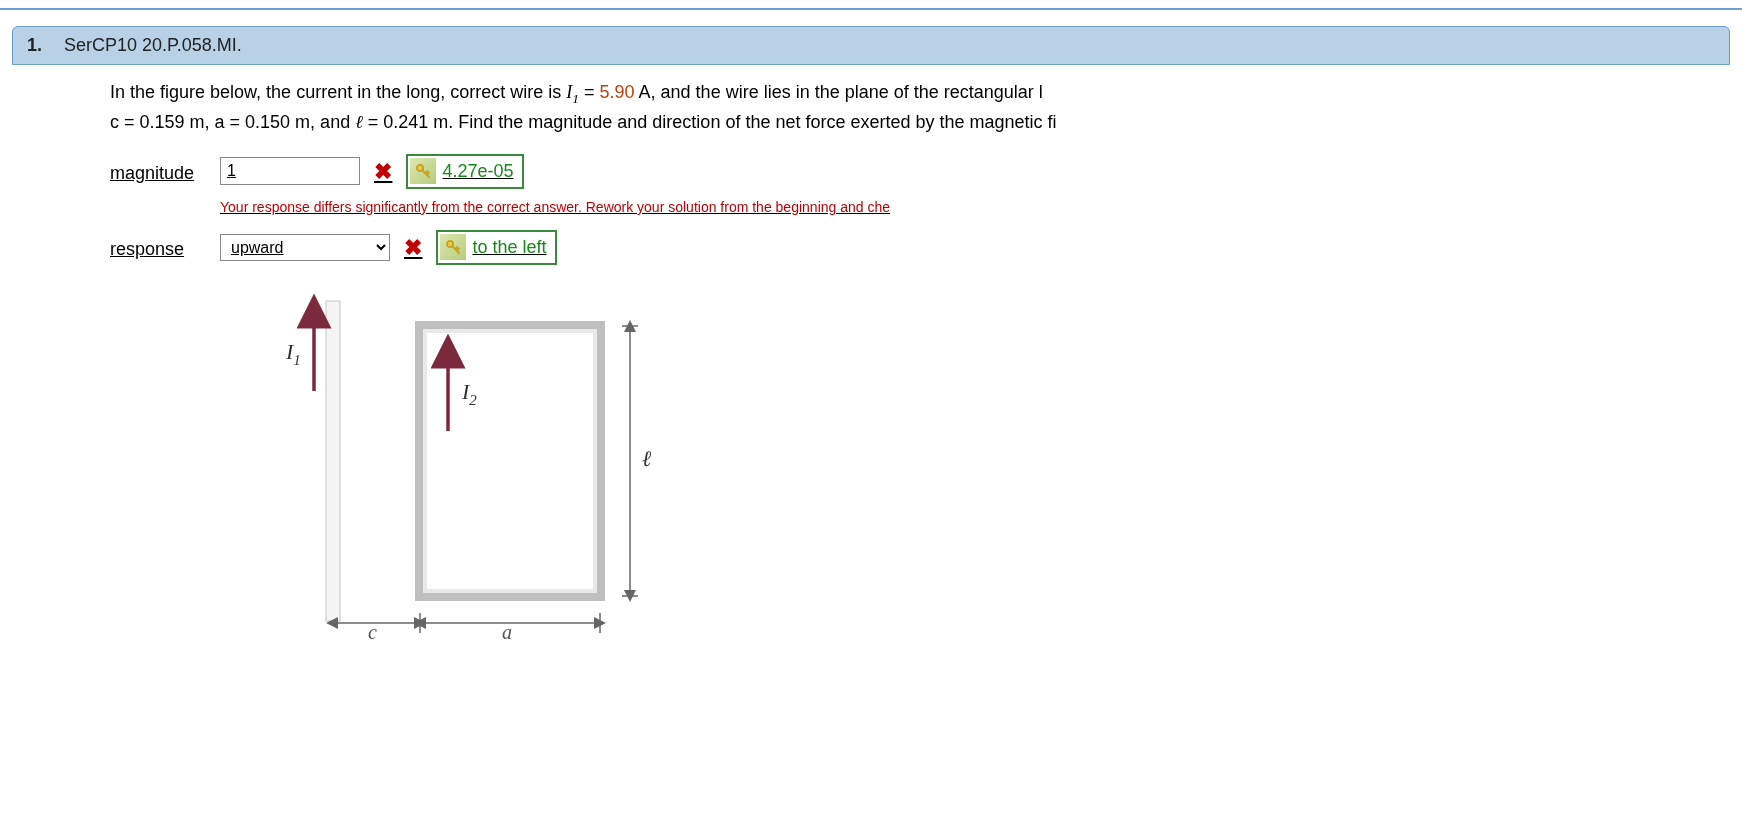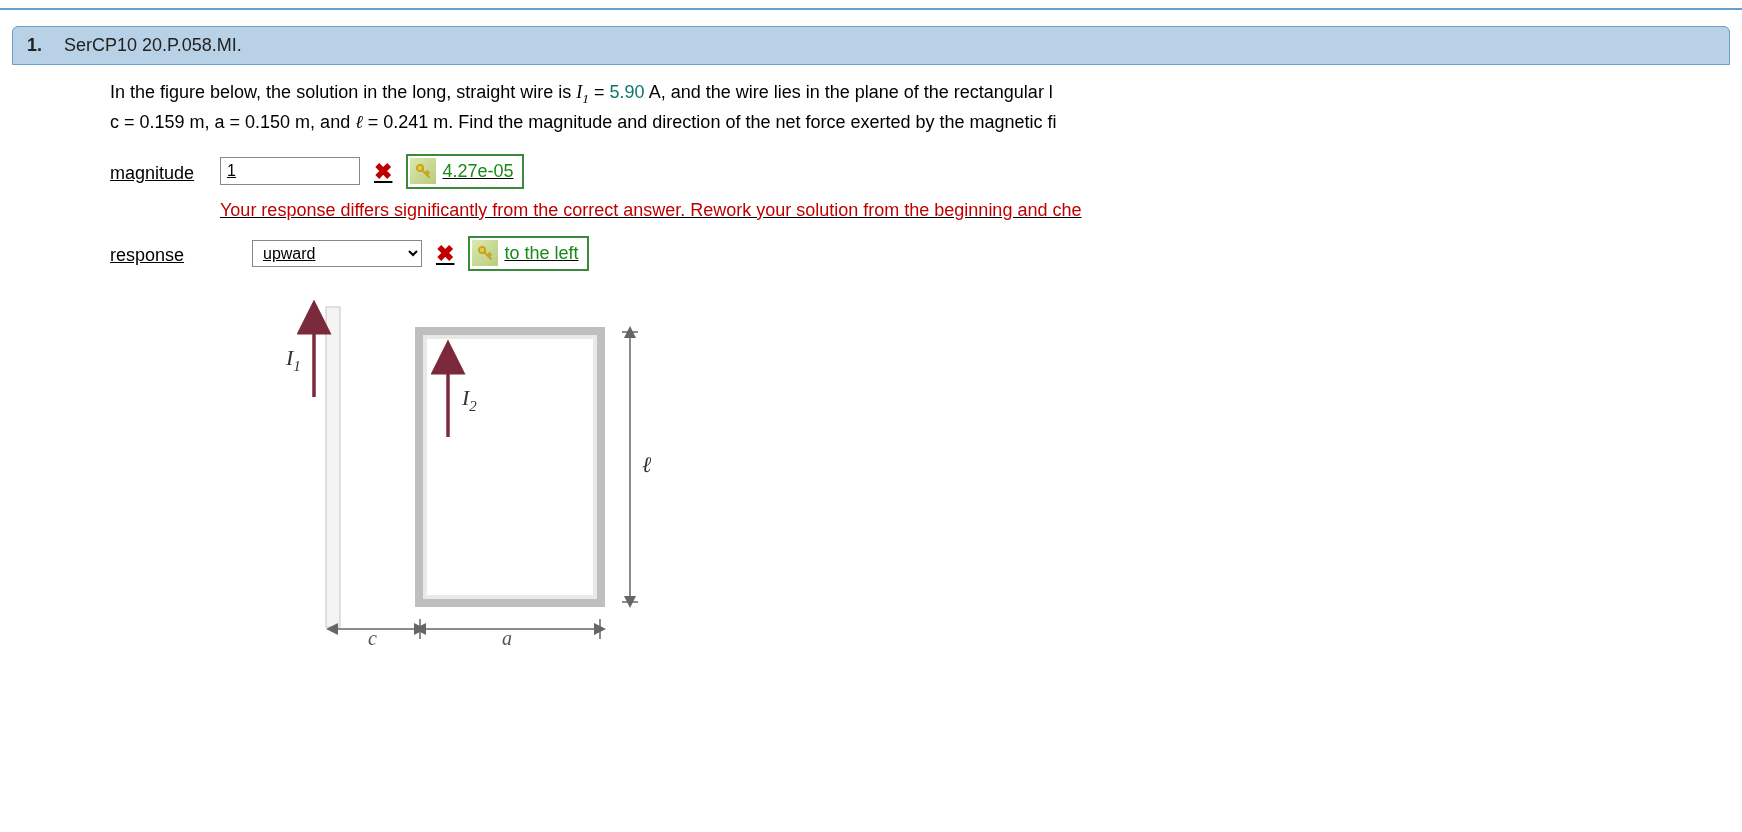--- a/index.html
+++ b/index.html
@@ -27,21 +27,21 @@
   .qnum {
     font-weight: bold;
     color: #222;
   }
   .qid { color: #222; }
   .content {
     margin: 14px 12px 0 110px;
     line-height: 1.5;
   }
   .prompt { margin-bottom: 18px; }
-  .red { color: #0f766e; }
+  .red { color: #c2410c; }
   .var { font-style: italic; font-family: "Times New Roman", serif; }
   .sub { font-size: 0.75em; vertical-align: sub; }
   .row {
     display: flex;
     align-items: flex-start;
     margin-bottom: 12px;
     text-decoration: underline;
   }
   .row-label {
     width: 110px;
@@ -55,21 +55,20 @@
     width: 140px;
     border: 1px solid #888;
     background: #fff;
   }
   select.answer {
     font-size: 16px;
     padding: 3px 6px;
     width: 170px;
     border: 1px solid #888;
     background: #fff;
-    margin-left: 32px;
   }
   .x-mark {
     color: #c00000;
     font-weight: bold;
     font-size: 22px;
   }
   .key-badge {
     display: inline-flex;
     align-items: flex-start;
     border: 2px solid #3b8a3b;
@@ -82,42 +81,42 @@
     background: linear-gradient(135deg, #dce8b0, #b7cc7d);
     display: inline-flex;
     align-items: center;
     justify-content: center;
   }
   .key-badge .key-icon svg { display:block; }
   .key-badge .key-text { color: #178a17; font-size: 18px; }
   .feedback {
     color: #c00000;
     margin-top: 8px;
-    font-size: 18px;
+    font-size: 14px;
   }
   
   .figure-wrap {
     margin-top: 26px;
     margin-left: 160px;
   }
 </style>
 </head>
 <body>
 
 <div class="top-rule"></div>
 
 <div class="question-header">
   <span class="qnum">1.</span>
   <span class="qid">SerCP10 20.P.058.MI.</span>
 </div>
 
 <div class="content">
 
   <div class="prompt">
-    <span>In the figure below, the solution in the long, straight wire is  </span>
+    <span>In the figure below, the current in the long, correct wire is  </span>
     <span class="var">I</span><span class="var sub">1</span>
     <span> = </span>
     <span class="red">5.90</span>
     <span> A,  and the wire lies in the plane of the rectangular l</span>
     <br>
     <span>c = 0.159 m, a = 0.150 m, and </span>
     <span class="var">ℓ</span>
     <span> = 0.241 m. Find the magnitude and direction of the net force exerted by the magnetic fi</span>
   </div>
 

